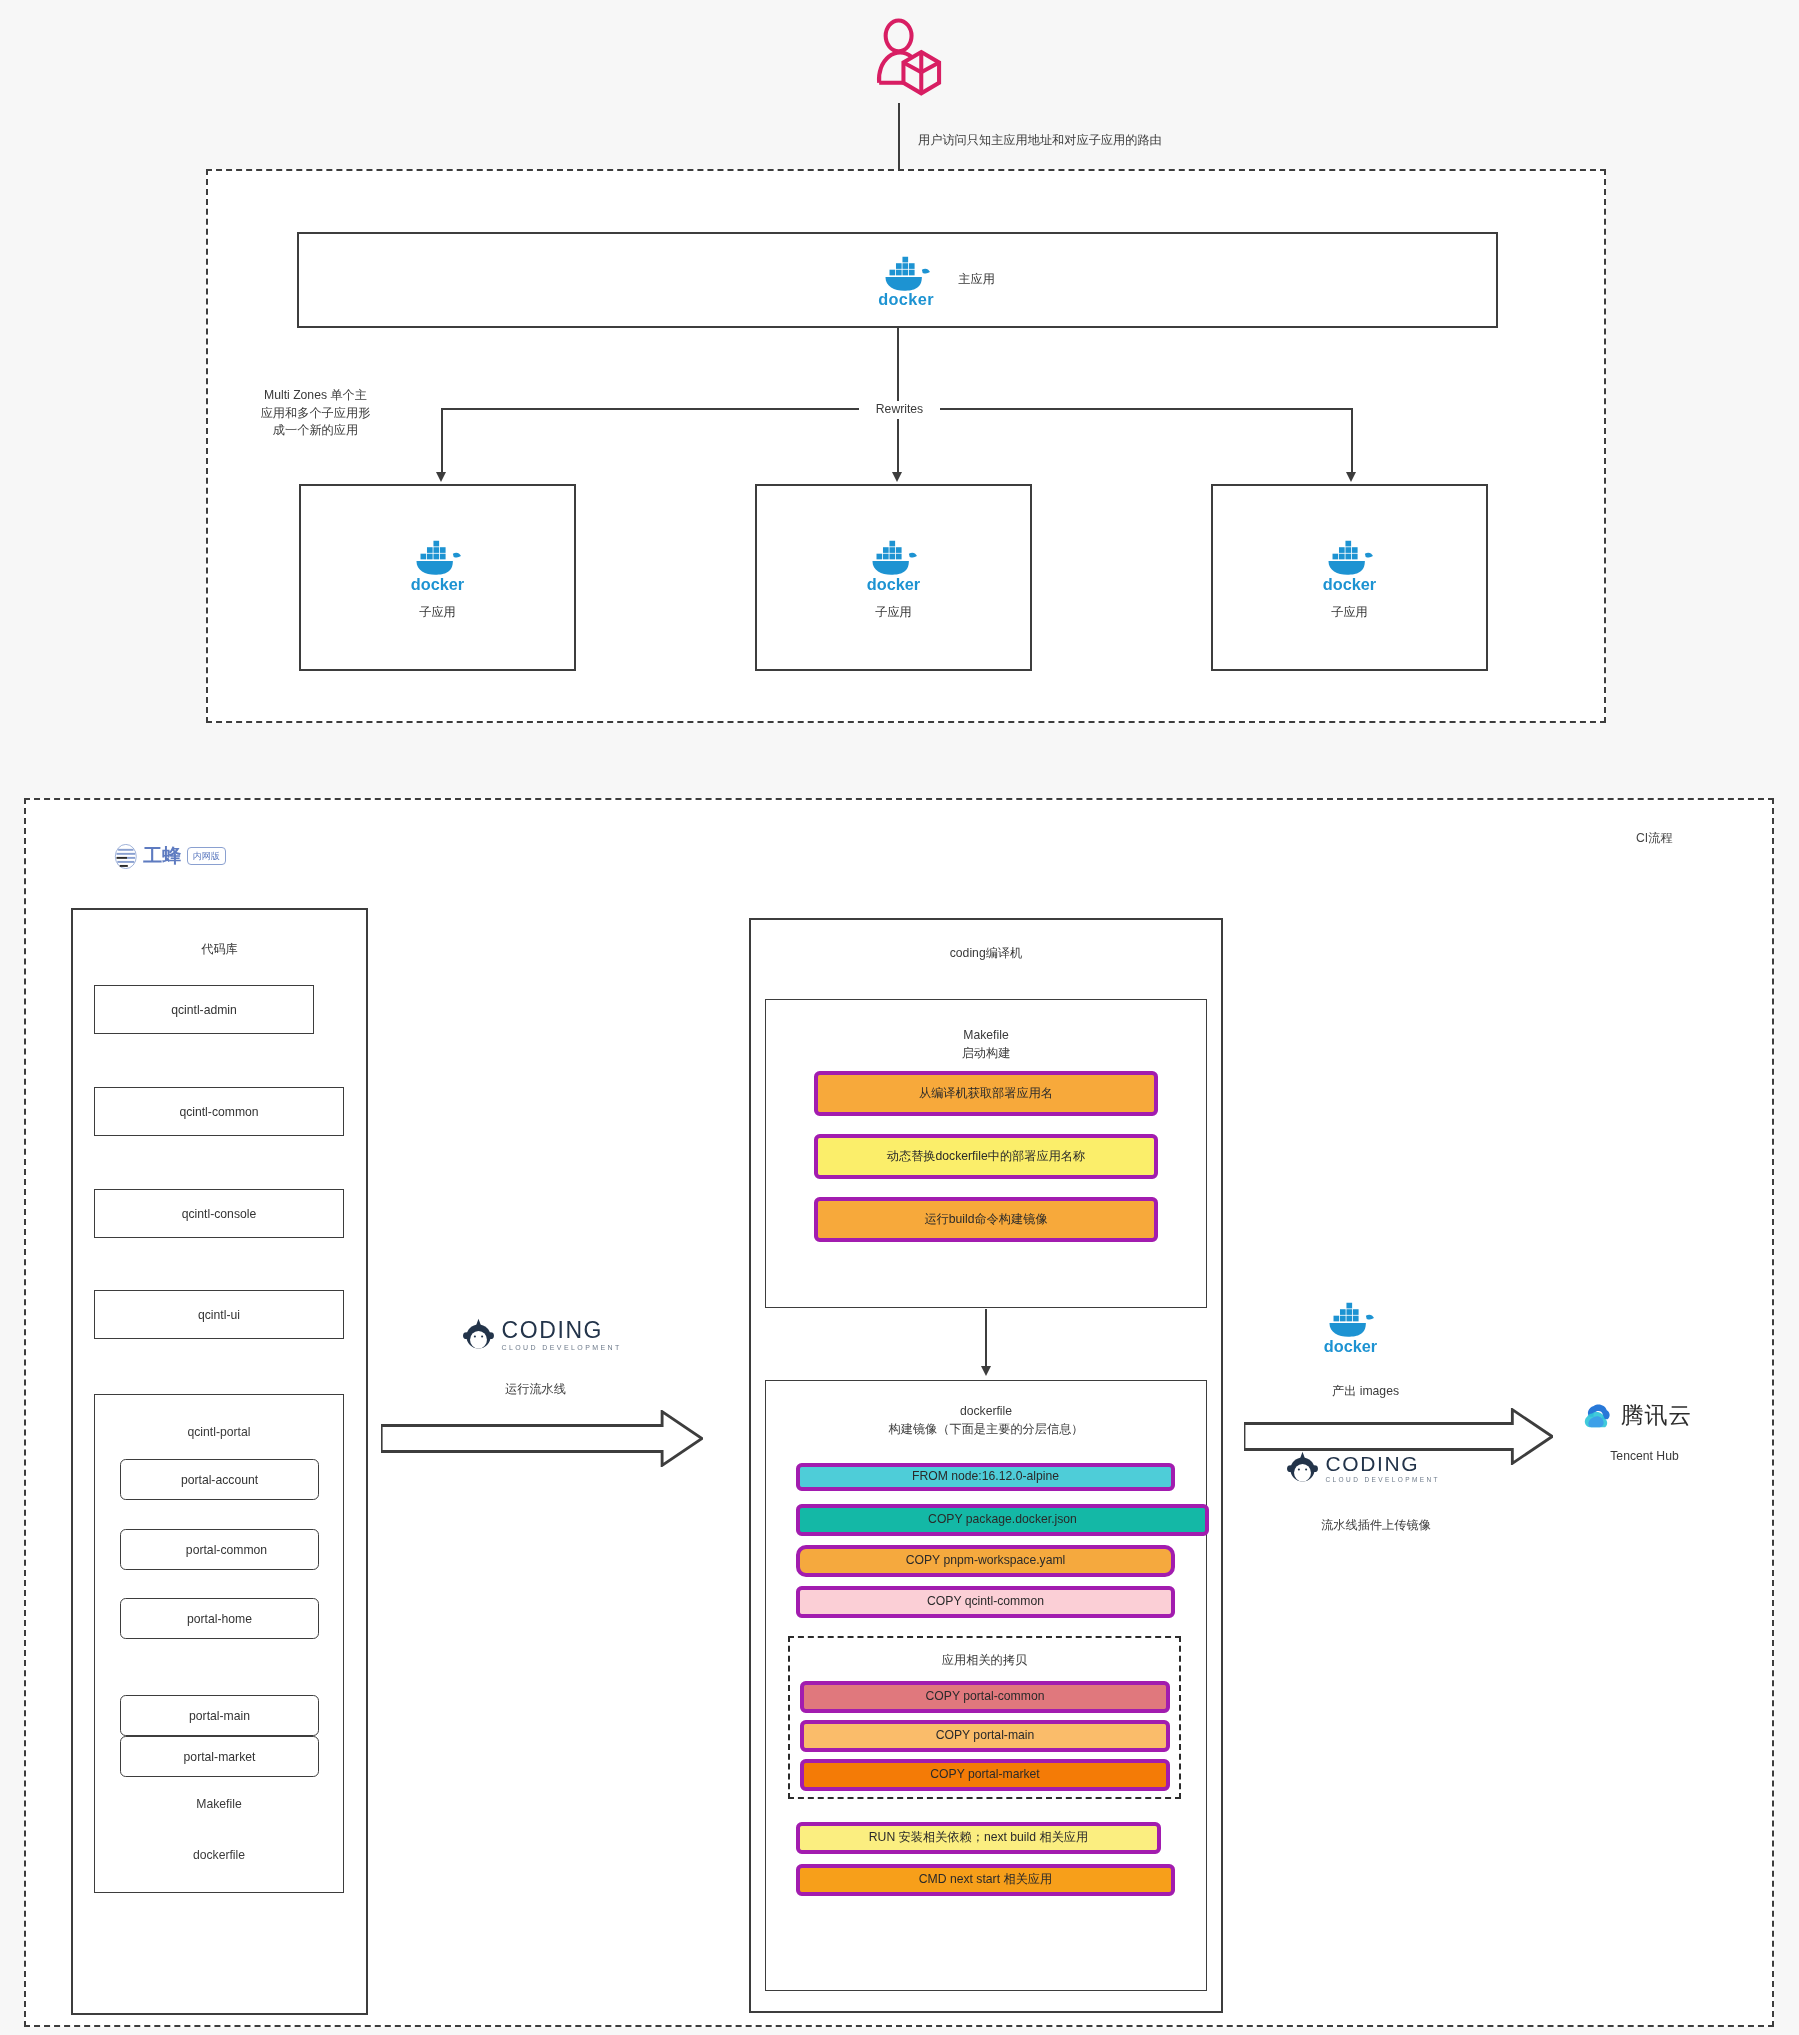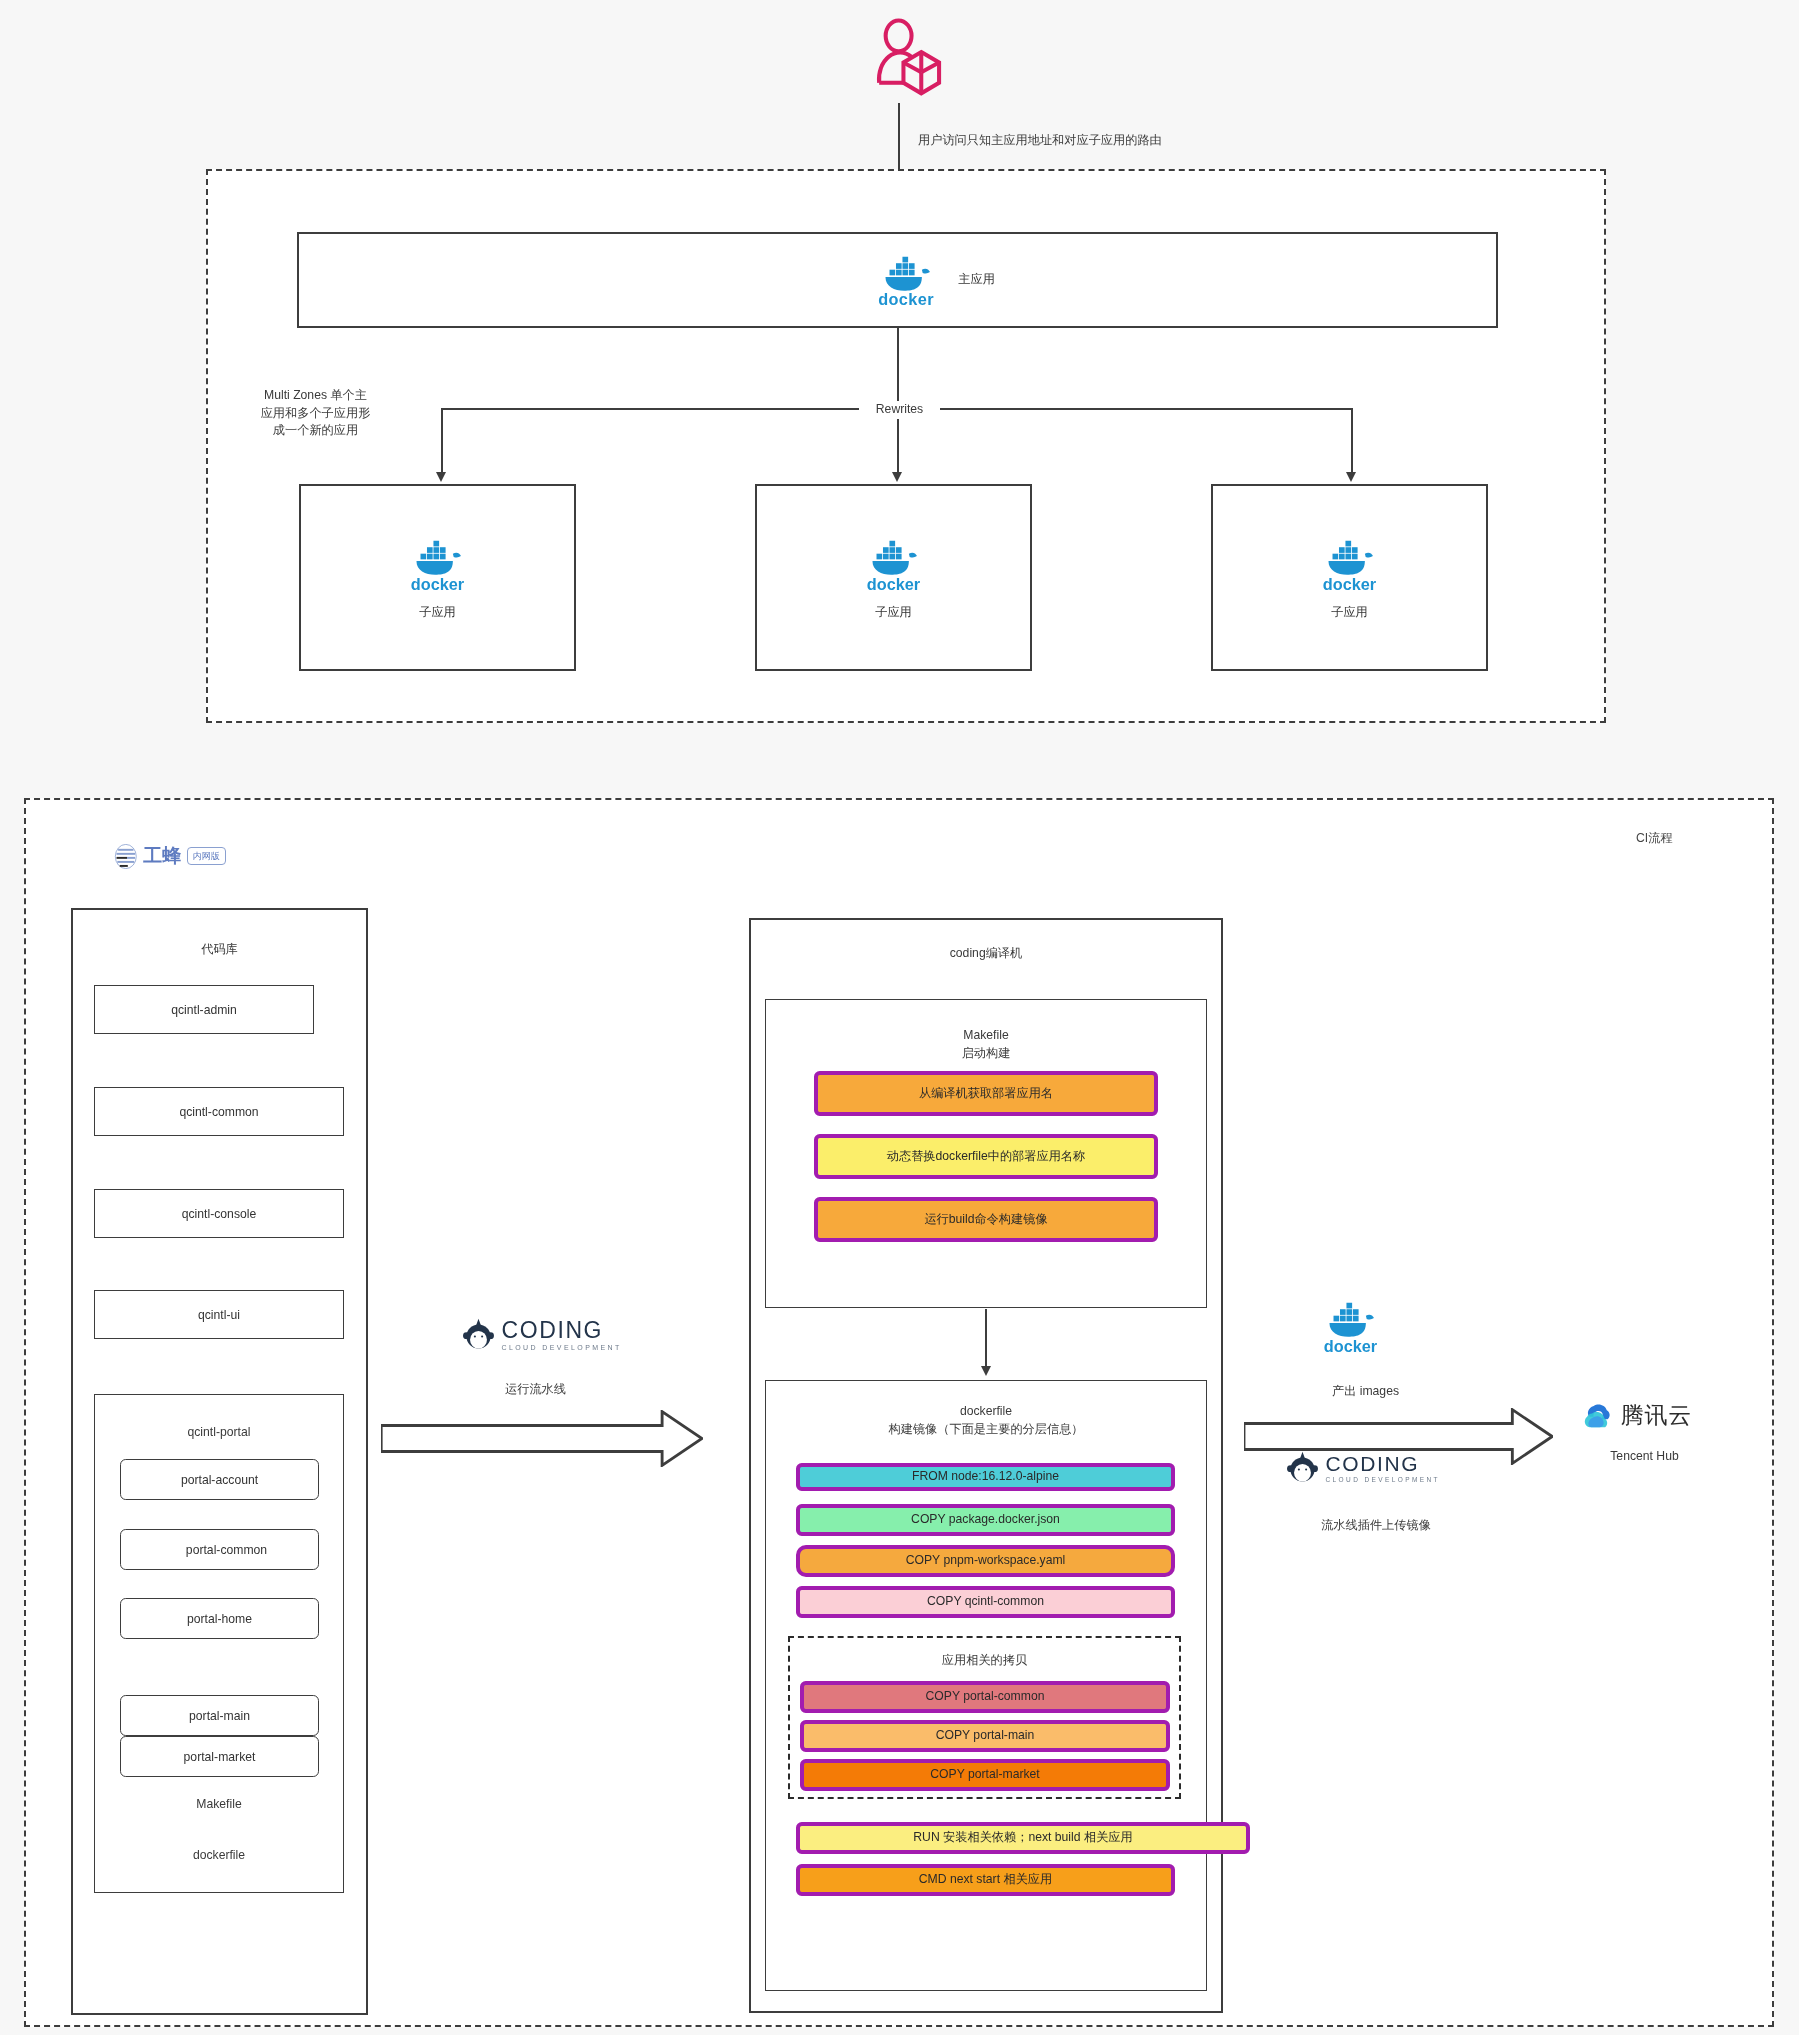--- a/index.html
+++ b/index.html
@@ -275,21 +275,21 @@
 <div class="vline" style="left:985px;top:1309px;width:2px;height:59px;"></div>
 <div class="arrowdown" style="left:981px;top:1366px;"></div>
 
 <div class="box box-thin" style="left:765px;top:1380px;width:442px;height:611px;"></div>
 <div class="centertext" style="left:765px;top:1402px;width:442px;">dockerfile
 构建镜像（下面是主要的分层信息）</div>
 
 <div class="chip" style="left:796px;top:1463px;width:379px;height:28px;background:#4ecdd8;">
     <span>FROM node:16.12.0-alpine</span>
   </div>
-<div class="chip" style="left:796px;top:1504px;width:379px;height:32px;background:#86efac;">
+<div class="chip" style="left:796px;top:1504px;width:413px;height:32px;background:#14b8a6;">
     <span>COPY package.docker.json</span>
   </div>
 <div class="chip" style="left:796px;top:1545px;width:379px;height:32px;background:#f5a93e;border-radius:10px;">
     <span>COPY pnpm-workspace.yaml</span>
   </div>
 <div class="chip" style="left:796px;top:1586px;width:379px;height:32px;background:#fbcfd6;">
     <span>COPY qcintl-common</span>
   </div>
 
 <div class="dashbox" style="left:788px;top:1636px;width:393px;height:163px;"></div>
@@ -297,21 +297,21 @@
 <div class="chip" style="left:800px;top:1681px;width:370px;height:32px;background:#e0787d;">
     <span>COPY portal-common</span>
   </div>
 <div class="chip" style="left:800px;top:1720px;width:370px;height:32px;background:#fabc6a;">
     <span>COPY portal-main</span>
   </div>
 <div class="chip" style="left:800px;top:1759px;width:370px;height:32px;background:#f47b06;">
     <span>COPY portal-market</span>
   </div>
 
-<div class="chip" style="left:796px;top:1822px;width:454px;height:32px;background:#fbee80;">
+<div class="chip" style="left:796px;top:1822px;width:365px;height:32px;background:#fbee80;">
     <span>RUN 安装相关依赖；next build 相关应用</span>
   </div>
 <div class="chip" style="left:796px;top:1864px;width:379px;height:32px;background:#f79f1a;">
     <span>CMD next start 相关应用</span>
   </div>
 
 <div class="abs ctr col" style="left:1323px;top:1296px;">
   <svg width="55" height="41" viewBox="0 0 68 50">
       <g fill="#1d93d2">
     <rect x="21" y="16" width="7" height="7"></rect>

